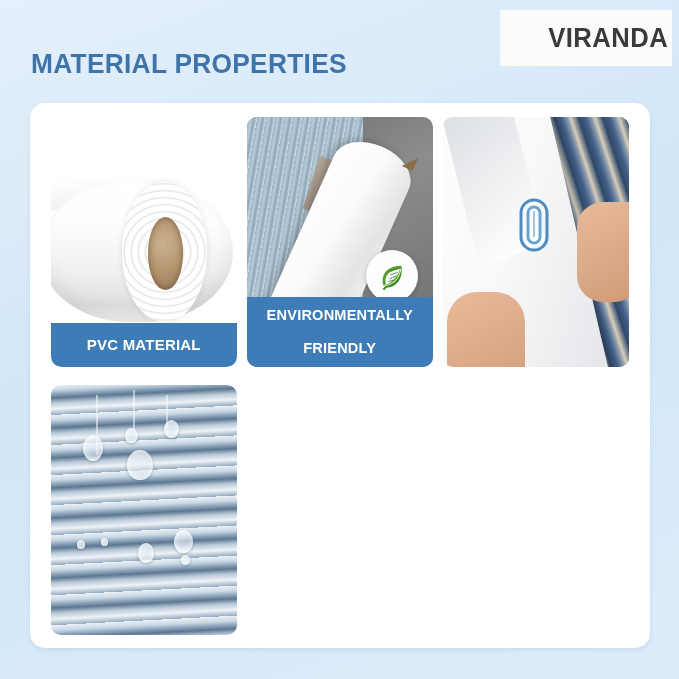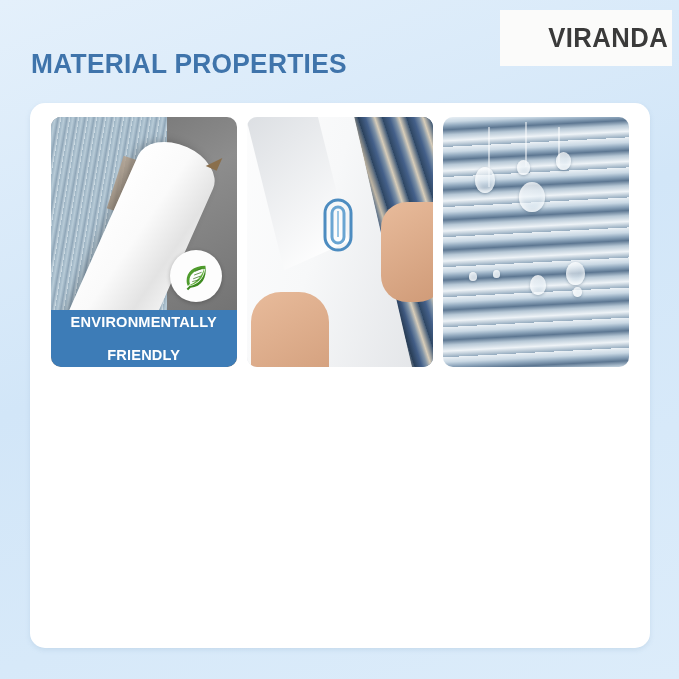--- a/index.html
+++ b/index.html
@@ -105,21 +105,21 @@
     align-items: center;
     justify-content: center;
     border-bottom-left-radius: 10px;
     border-bottom-right-radius: 10px;
     line-height: 1.06;
     box-sizing: border-box;
     padding: 0 4px;
     height: 44px;
   }
   .label-bar.two-line {
-    height: 57px;
+    height: 70px;
   }
   .label-bar span { transform: scaleX(0.97); display:block; }
 
   
   .c1 .photo { background: #ffffff; }
   .roll-body {
     position: absolute;
     left: -6%;
     top: 26%;
     width: 104%;
@@ -398,20 +398,31 @@
 
   <div id="page-title">MATERIAL PROPERTIES</div>
 
   <div id="brand-box">
     <div id="brand-name">VIRANDA</div>
   </div>
 
   <div id="card">
     <div id="grid">
 
+      <div class="cell c1">
+        <div class="photo">
+          <div class="roll-edge"></div>
+          <div class="roll-body"></div>
+          <div class="roll-layers"></div>
+          <div class="roll-core"></div>
+        </div>
+        <div class="label-bar">
+          <span>PVC MATERIAL</span>
+        </div>
+      </div>
 
       <div class="cell c2">
         <div class="photo">
           <div class="ef-wall"></div>
           <div class="ef-plank"></div>
           <div class="ef-plank2"></div>
           <div class="ef-roll"></div>
           <div class="ef-tip"></div>
           <div class="leaf-badge">
             <svg width="30" height="30" viewBox="0 0 32 32" aria-hidden="true">

